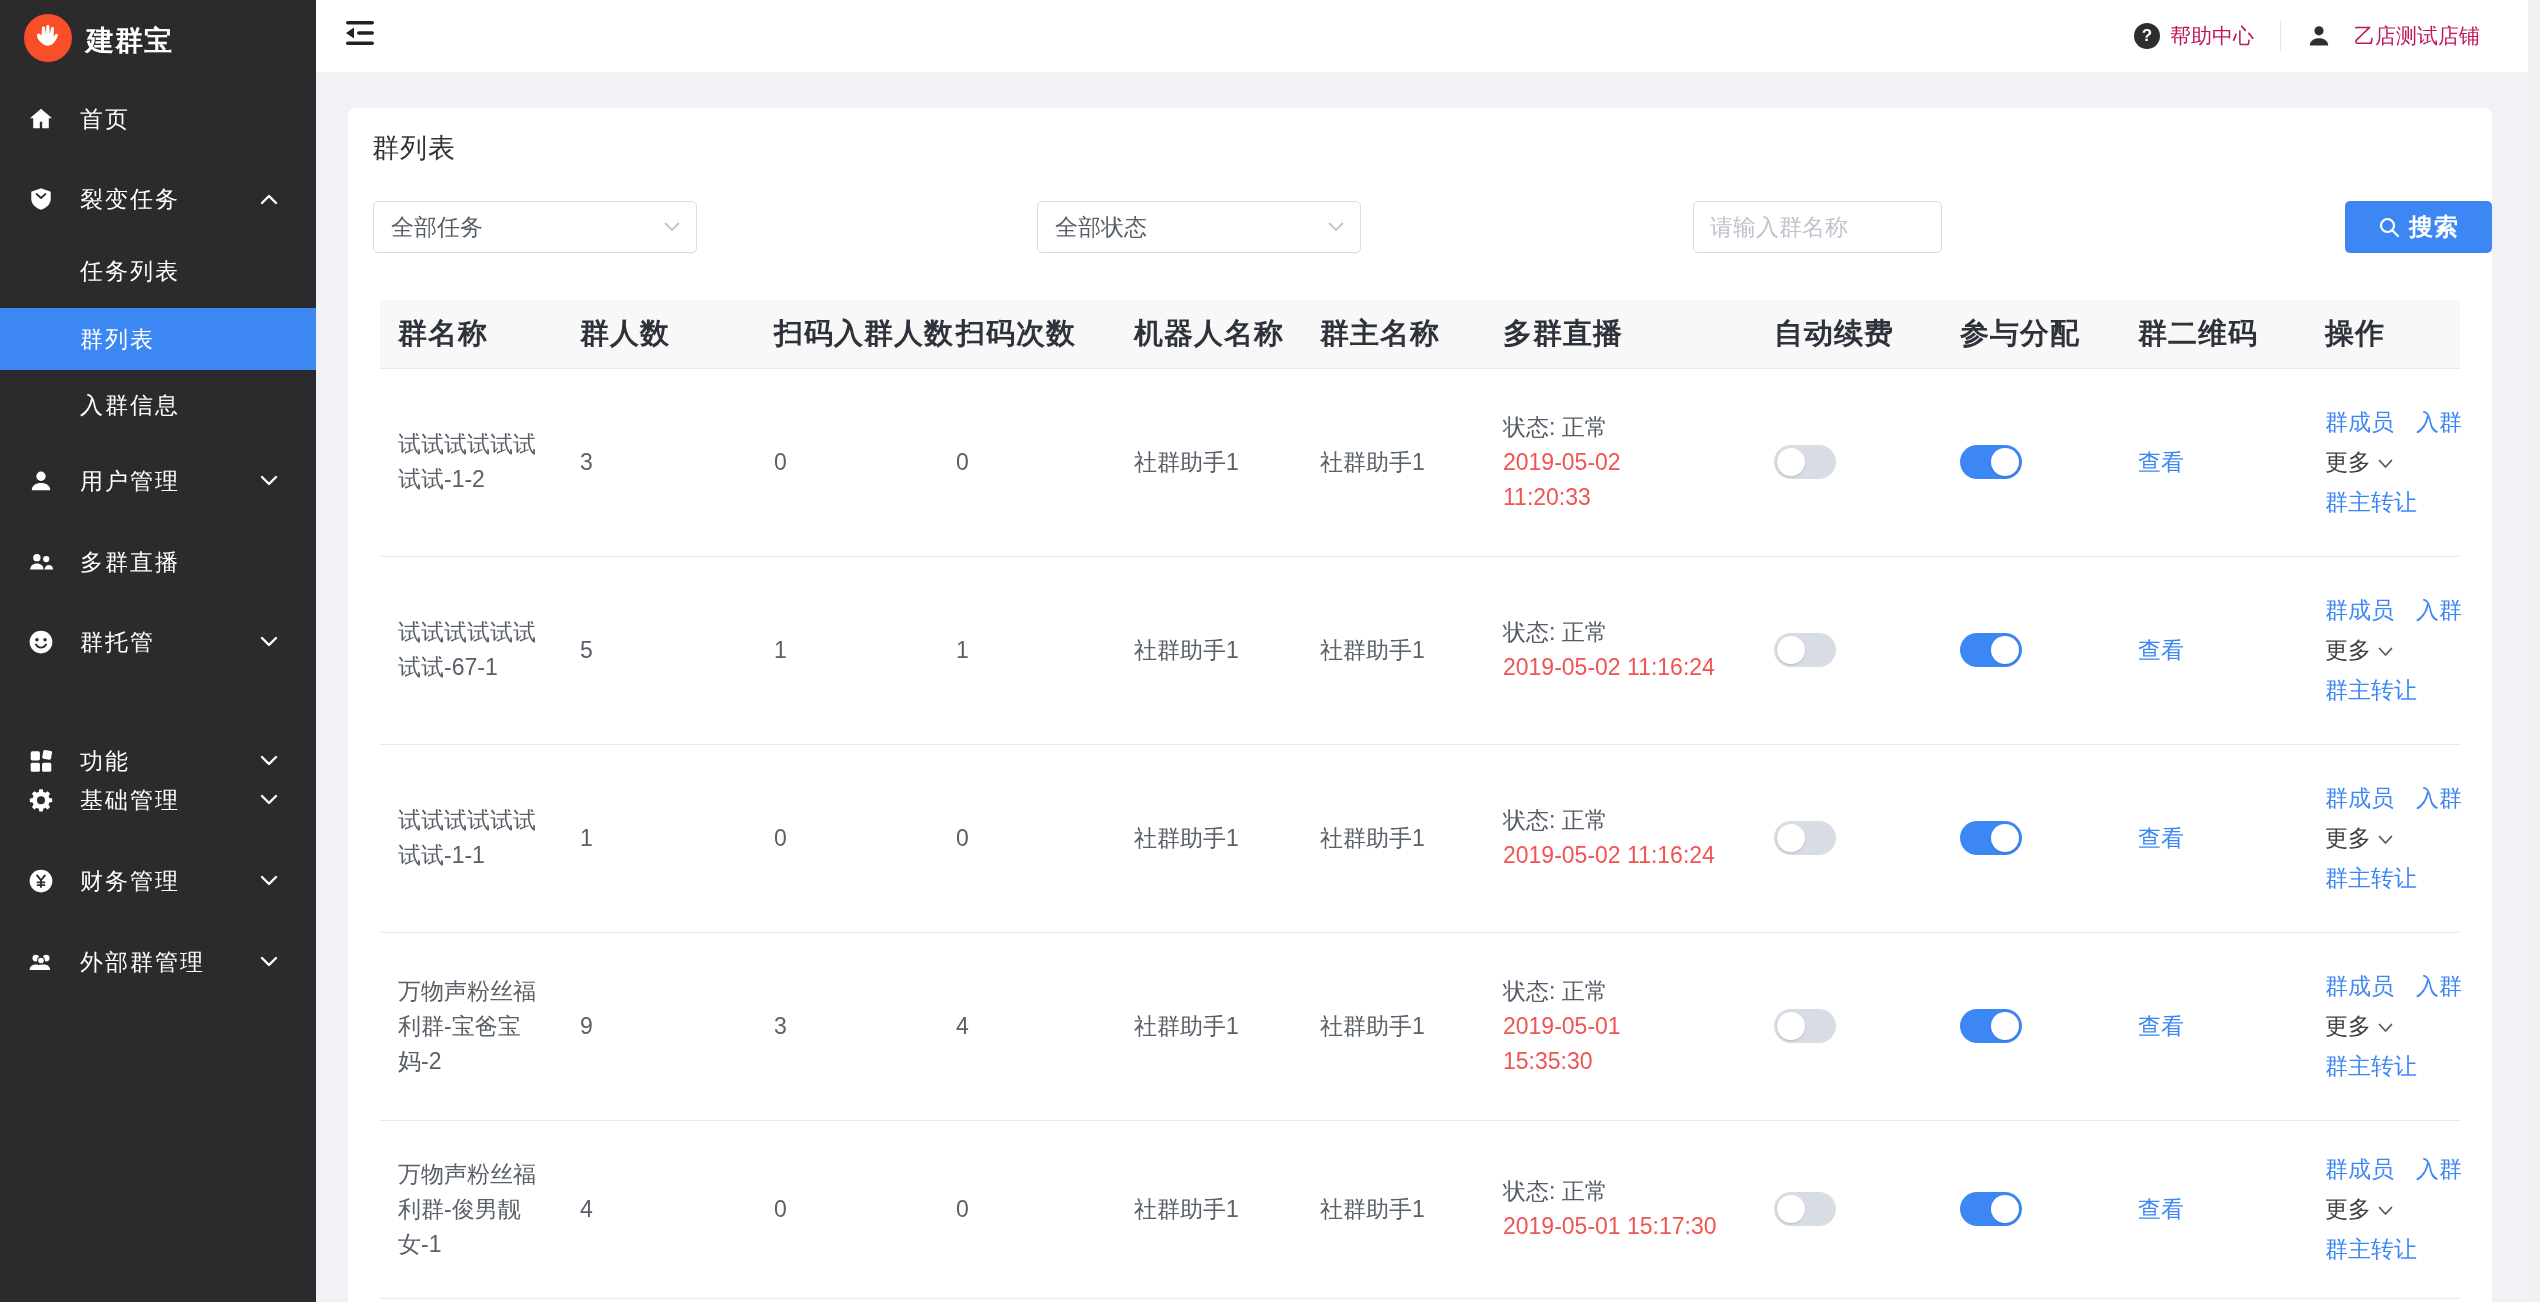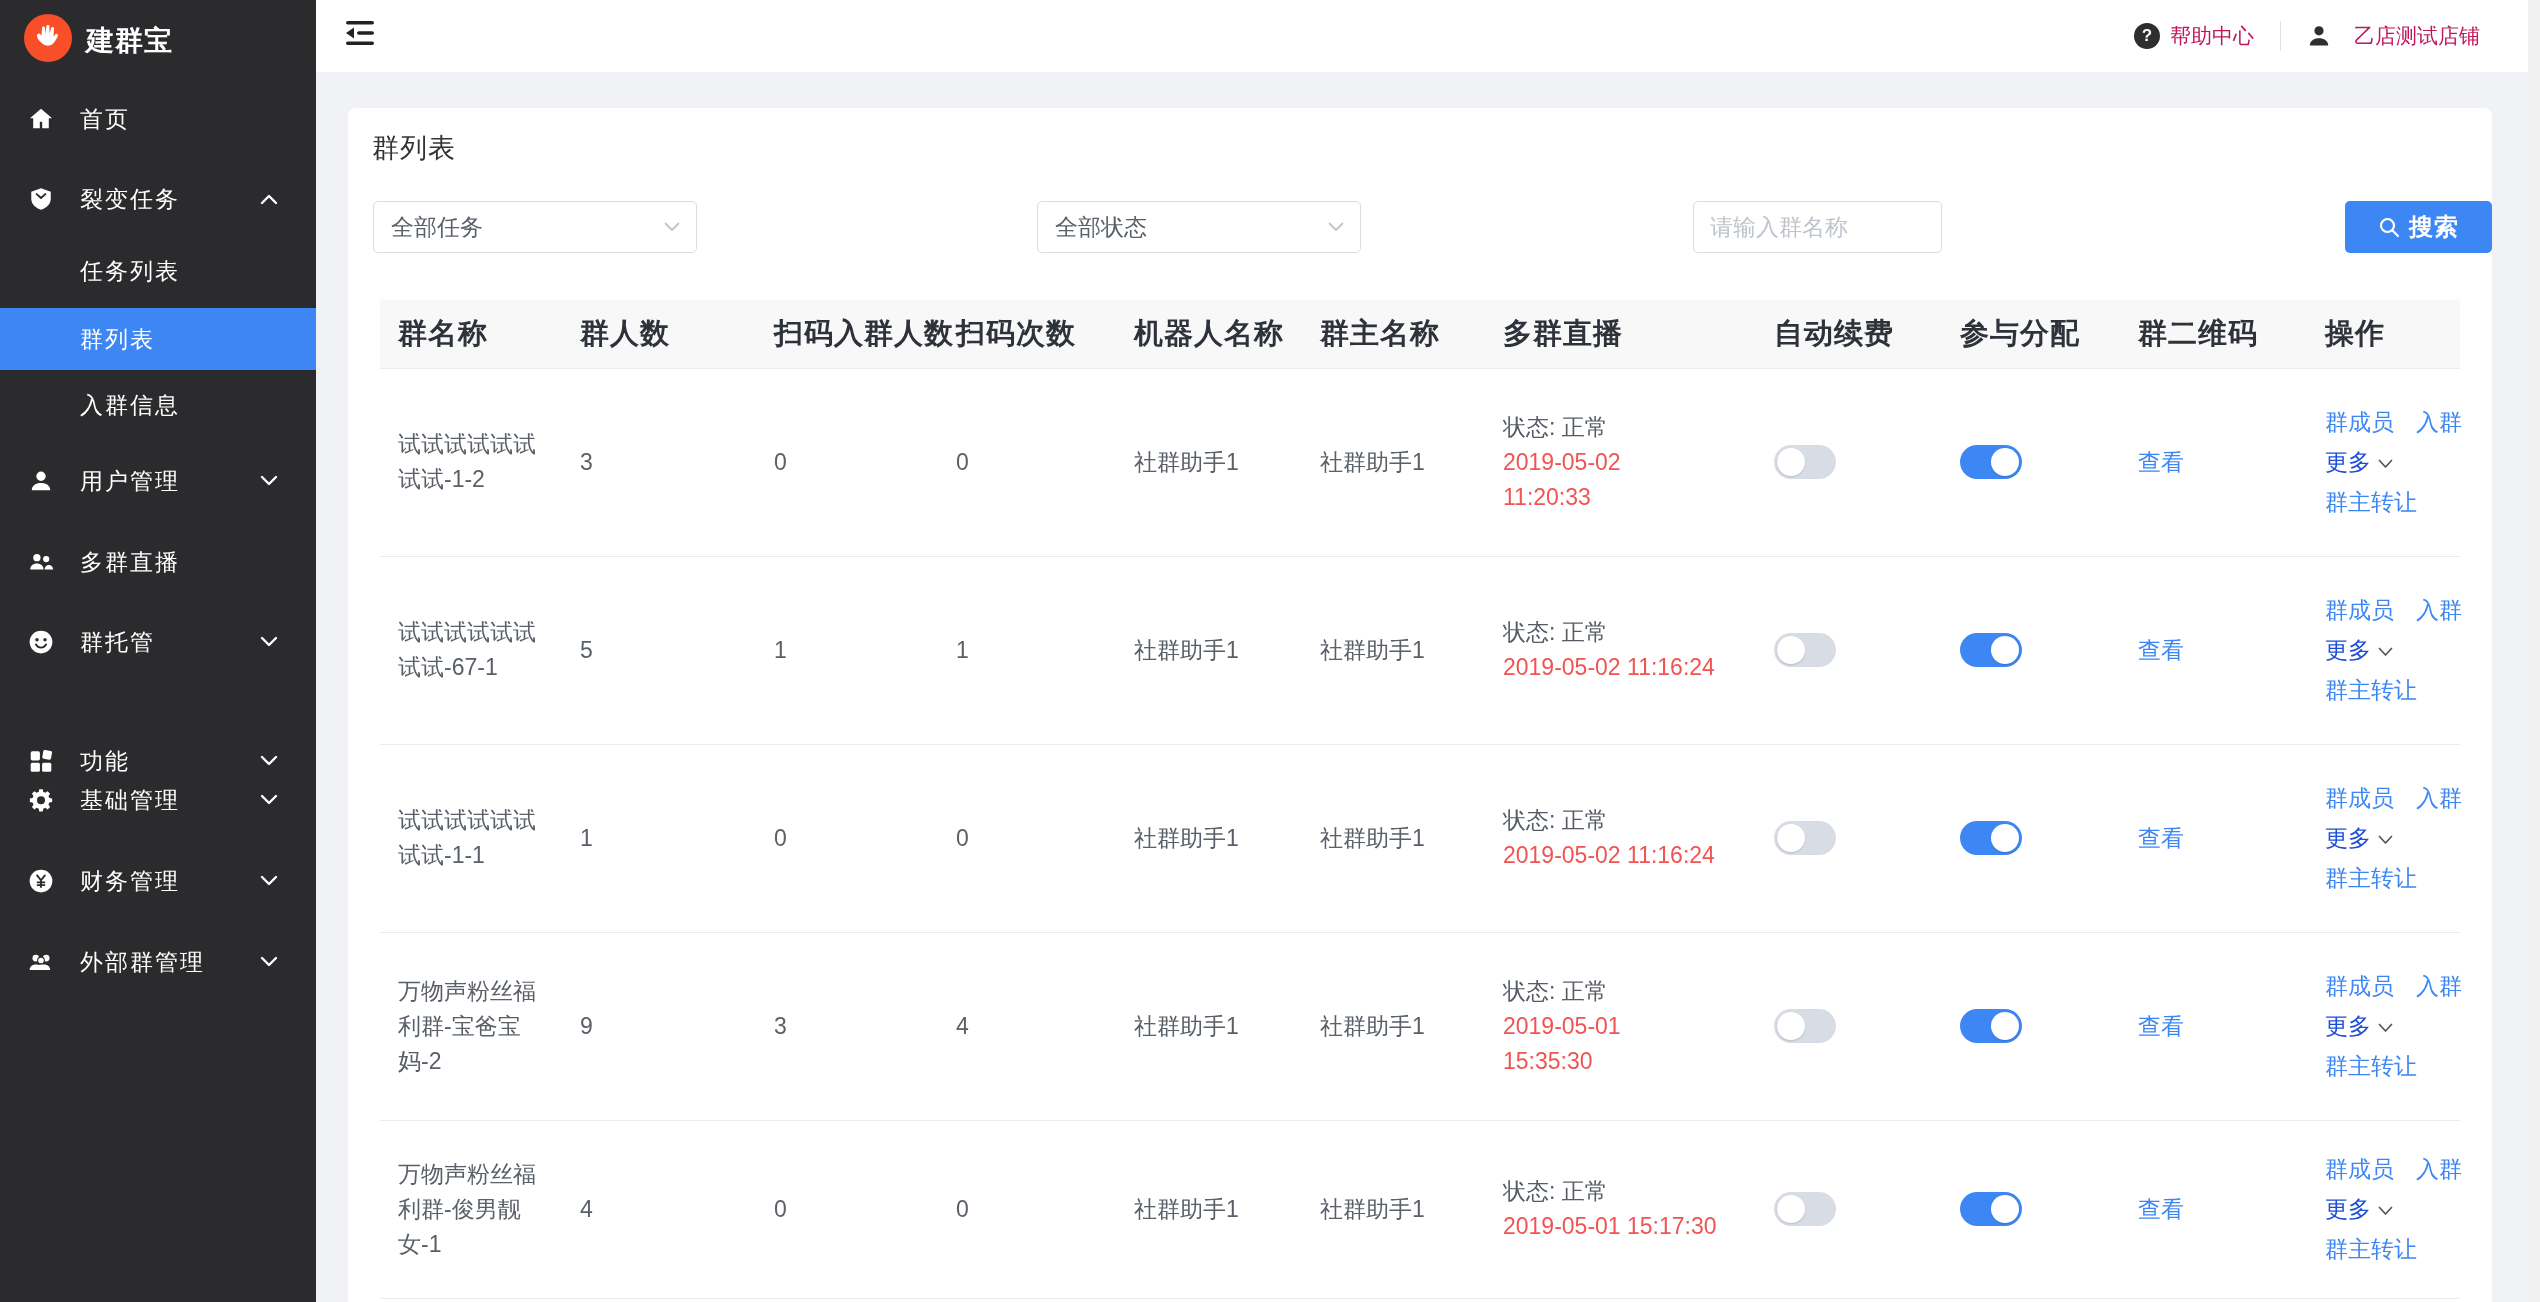--- a/index.html
+++ b/index.html
@@ -55,21 +55,21 @@
   .cell-name { width:148px; line-height:35px; word-break:break-all; }
   .status-line { line-height:35px; color:#565c66; }
   .expire-line { line-height:35px; color:#f05452; }
   .switch { display:inline-block; width:62px; height:34px; border-radius:17px; position:relative; cursor:pointer; vertical-align:middle; }
   .switch::after { content:''; position:absolute; top:3px; width:28px; height:28px; border-radius:50%; background:#fff; box-shadow:0 1px 2px rgba(0,0,0,.15); }
   .switch.off { background:#d8dce4; } .switch.off::after { left:3px; }
   .switch.on  { background:#3d87f5; } .switch.on::after  { right:3px; }
   a.blink { color:#3d87f5; text-decoration:none; cursor:pointer; white-space:nowrap; }
   .act-line { line-height:34px; margin:6px 0; white-space:nowrap; }
   .act-line .gap { display:inline-block; width:22px; }
-  .more-wrap { color:#1d4ed8; cursor:pointer; }
+  .more-wrap { color:#404040; cursor:pointer; }
   .more-wrap svg { width:15px; height:10px; margin-left:7px; vertical-align:middle; }
 </style>
 </head>
 <body>
 
 <div class="sidebar">
   <div class="logo-row">
     <svg class="logo-circle" viewBox="0 0 48 48">
       <circle cx="24" cy="24" r="24" fill="#f94f28"></circle>
       <path fill="#fff" d="M13 21.5c0-2 2.6-2.6 3.6-1l.9 1.4.5-8c.1-1.8 2.8-1.8 3 0l.5 6 .9-7.6c.2-1.8 2.9-1.7 3 .1l.3 7.6 1.4-6c.4-1.7 3-1.3 2.9.5l-.5 8.2 1.7-2.3c1.1-1.5 3.4-.2 2.6 1.5-1.5 3.2-3 6.4-5.3 8.2-3.1 2.4-7.6 2-10.6-.8-2.5-2.3-4.9-4.8-4.9-7.8z"></path>

